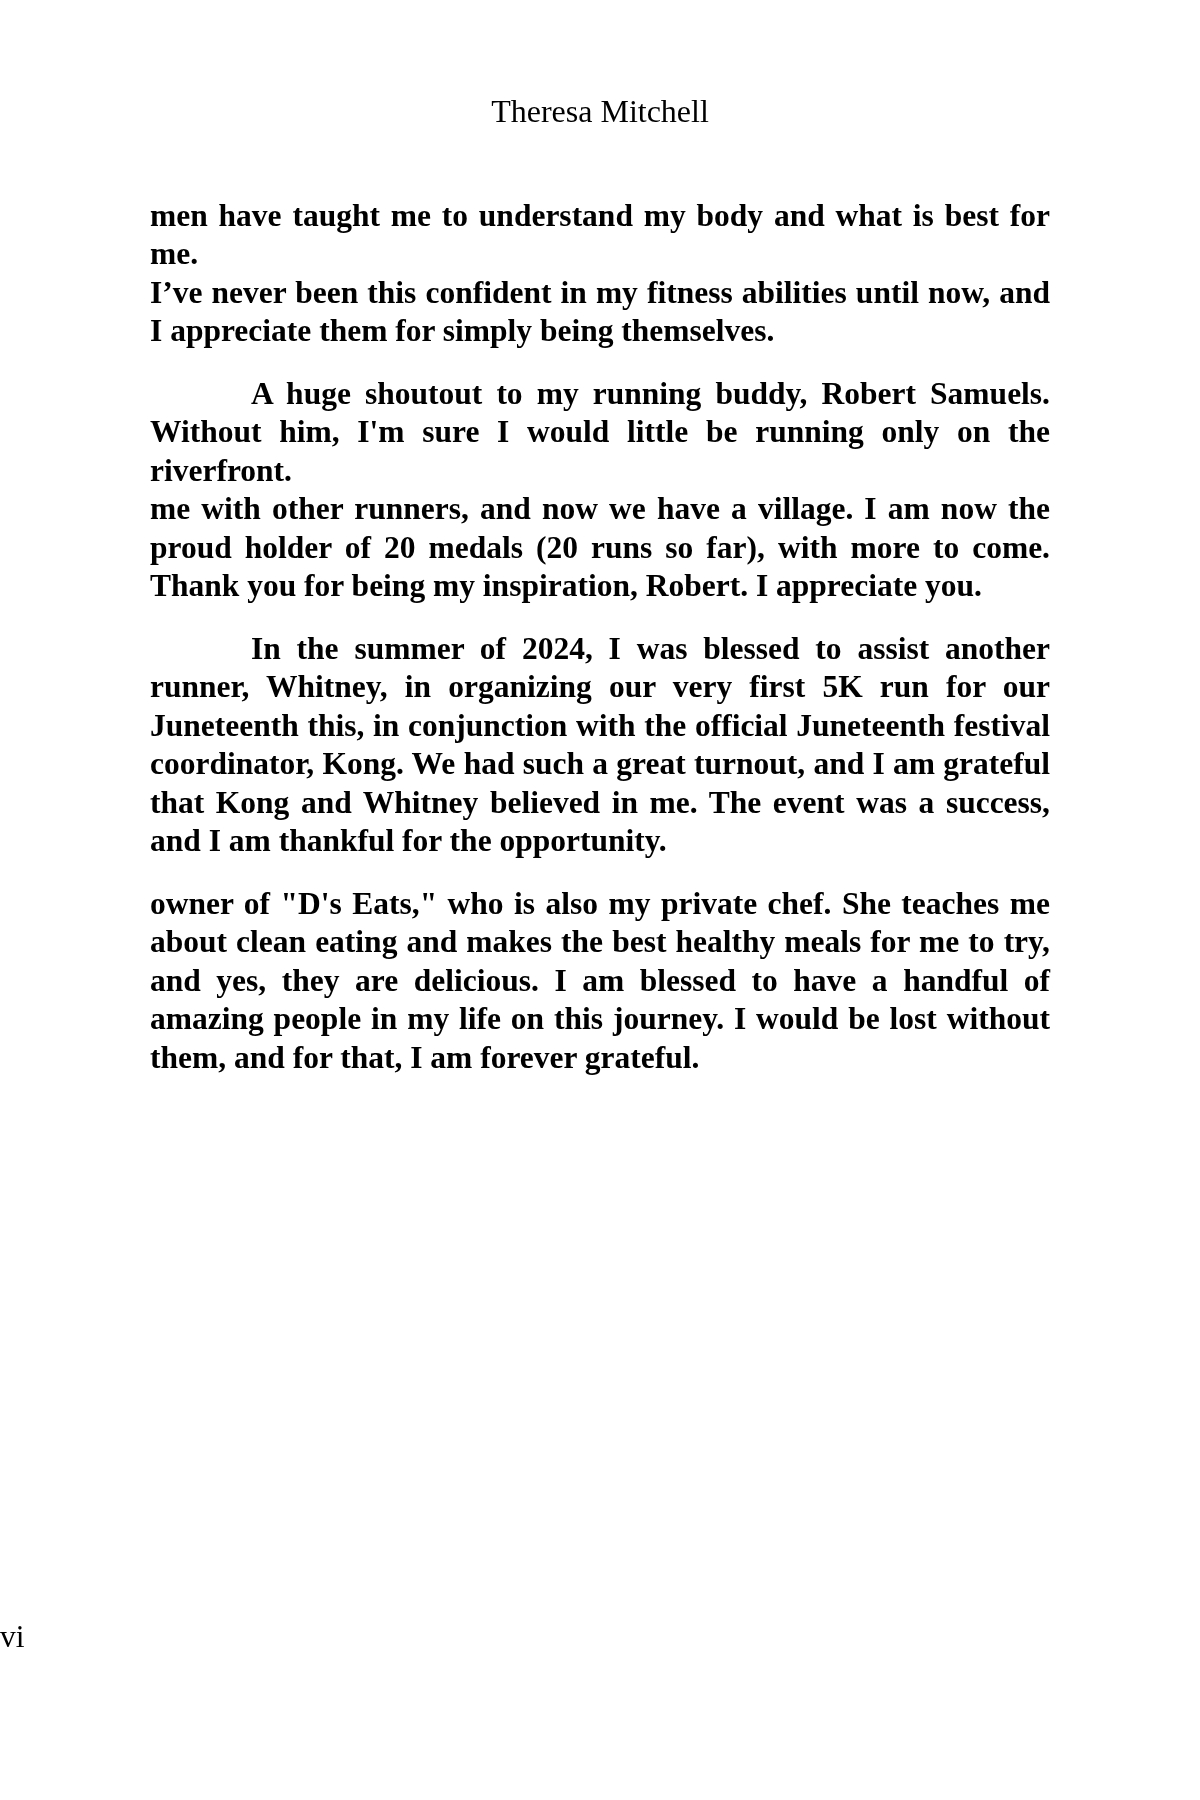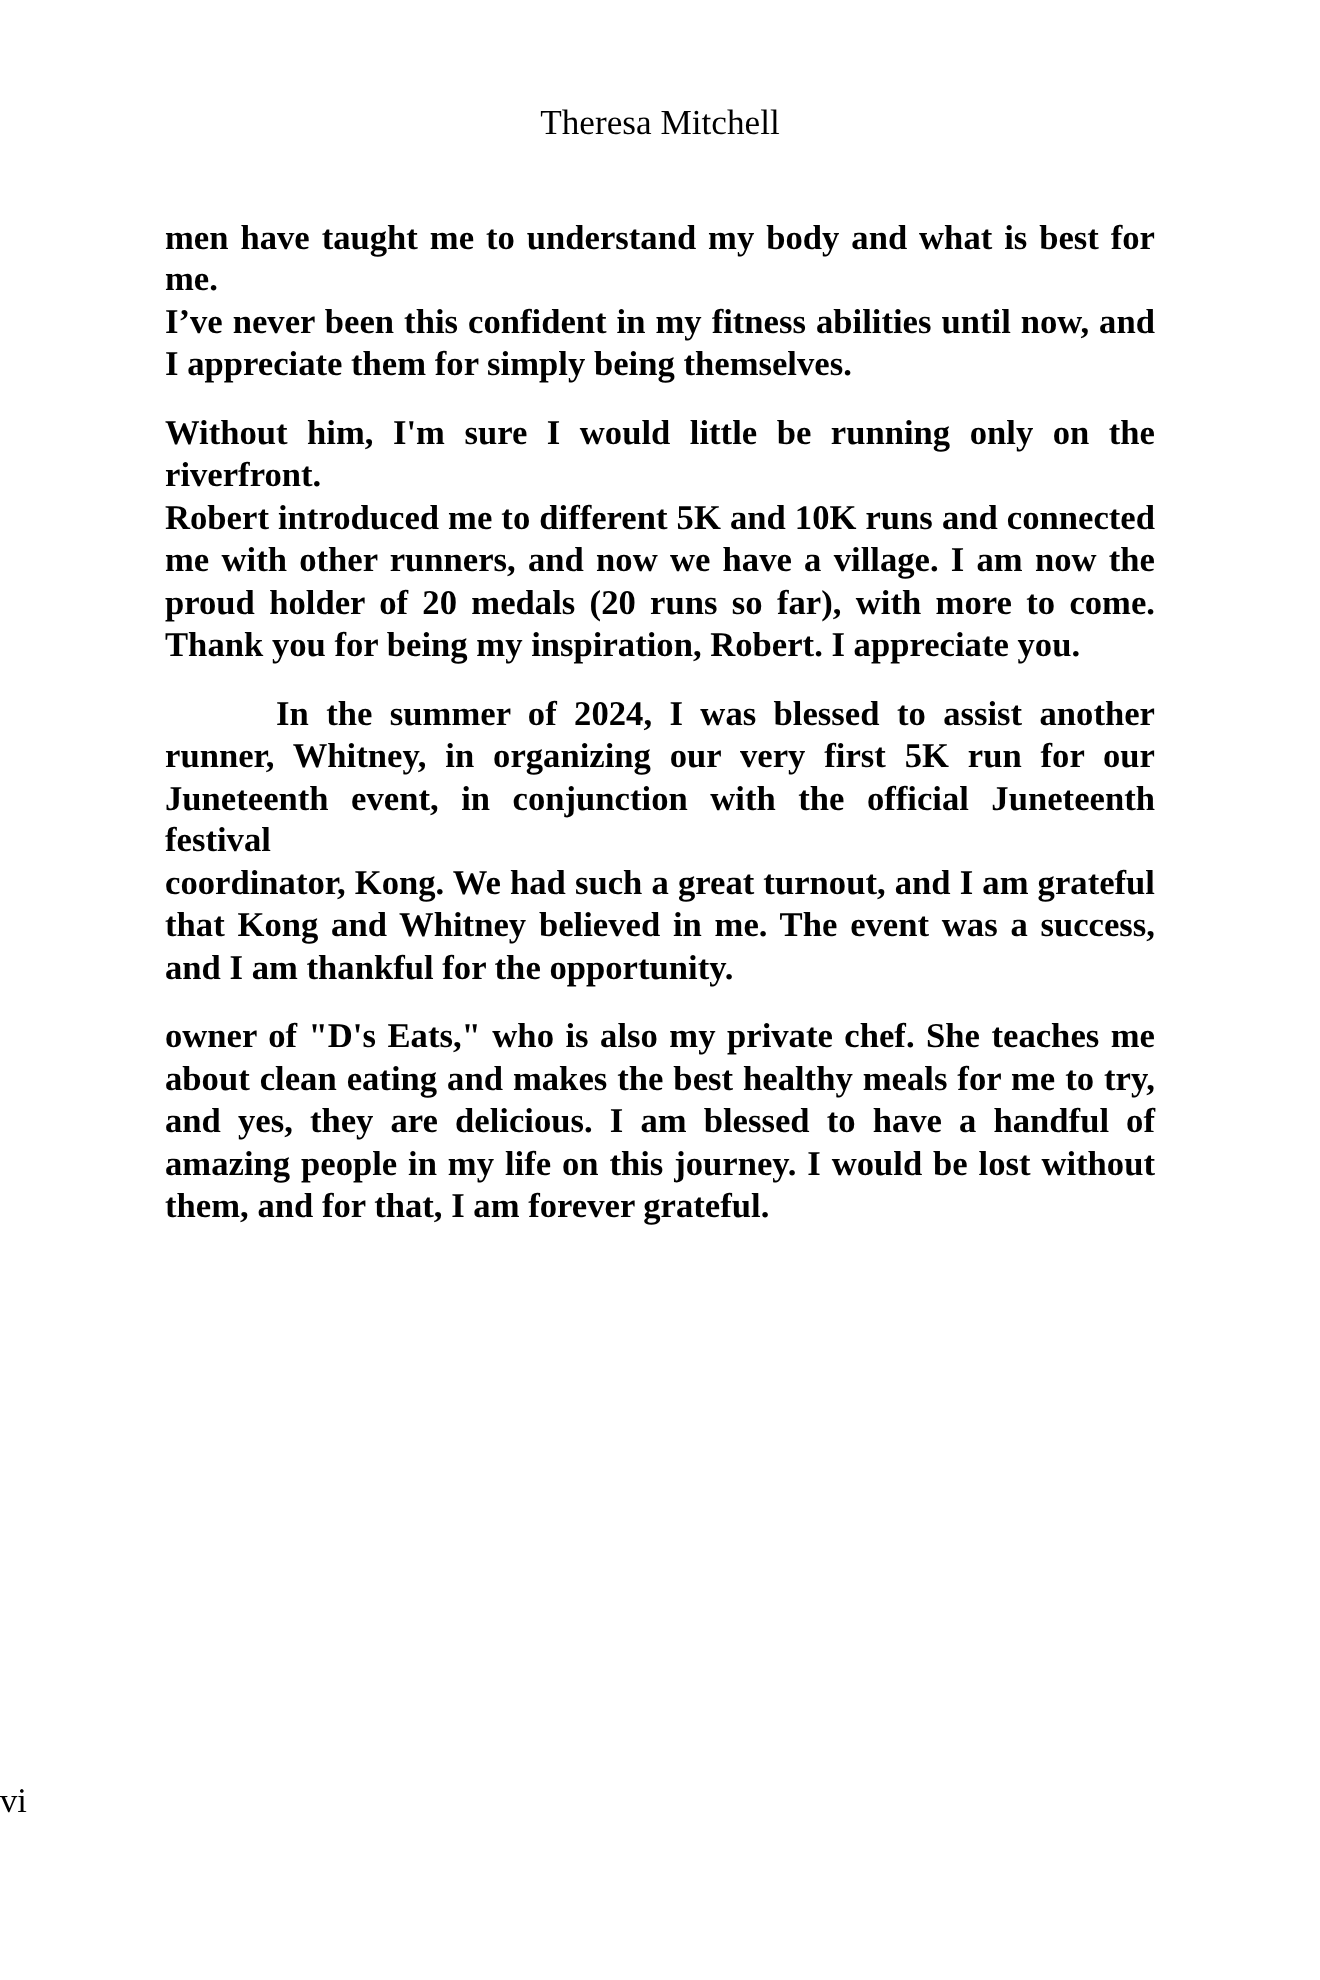--- a/index.html
+++ b/index.html
@@ -65,31 +65,31 @@
 
   <div class="body-text">
 
     <p class="paragraph">
       <span class="line">men have taught me to understand my body and what is best for me.</span>
       <span class="line">I’ve never been this confident in my fitness abilities until now, and</span>
       <span class="line last">I appreciate them for simply being themselves.</span>
     </p>
 
     <p class="paragraph">
+      <span class="line first-indent">A huge shoutout to my running buddy, Robert Samuels.</span>
       <span class="line">Without him, I'm sure I would little be running only on the riverfront.</span>
-      <span class="line">Robert introduced me to different 5K and 10K runs and connected</span>
       <span class="line">me with other runners, and now we have a village. I am now the</span>
       <span class="line">proud holder of 20 medals (20 runs so far), with more to come.</span>
       <span class="line last">Thank you for being my inspiration, Robert. I appreciate you.</span>
     </p>
 
     <p class="paragraph">
       <span class="line first-indent">In the summer of 2024, I was blessed to assist another</span>
       <span class="line">runner, Whitney, in organizing our very first 5K run for our</span>
-      <span class="line">Juneteenth event, in conjunction with the official Juneteenth festival</span>
+      <span class="line">Juneteenth this, in conjunction with the official Juneteenth festival</span>
       <span class="line">coordinator, Kong. We had such a great turnout, and I am grateful</span>
       <span class="line">that Kong and Whitney believed in me. The event was a success,</span>
       <span class="line last">and I am thankful for the opportunity.</span>
     </p>
 
     <p class="paragraph">
       <span class="line">owner of "D's Eats," who is also my private chef. She teaches me</span>
       <span class="line">about clean eating and makes the best healthy meals for me to try,</span>
       <span class="line">and yes, they are delicious. I am blessed to have a handful of</span>
       <span class="line">amazing people in my life on this journey. I would be lost without</span>

